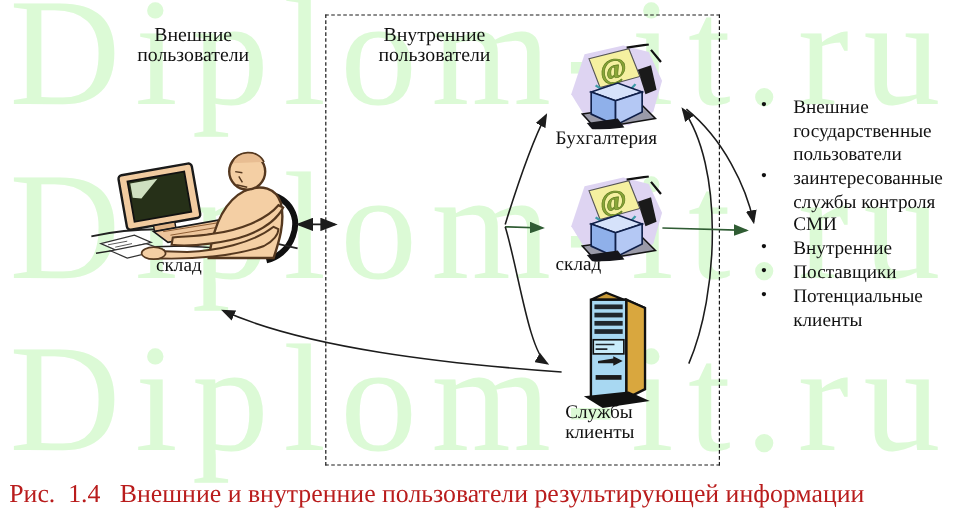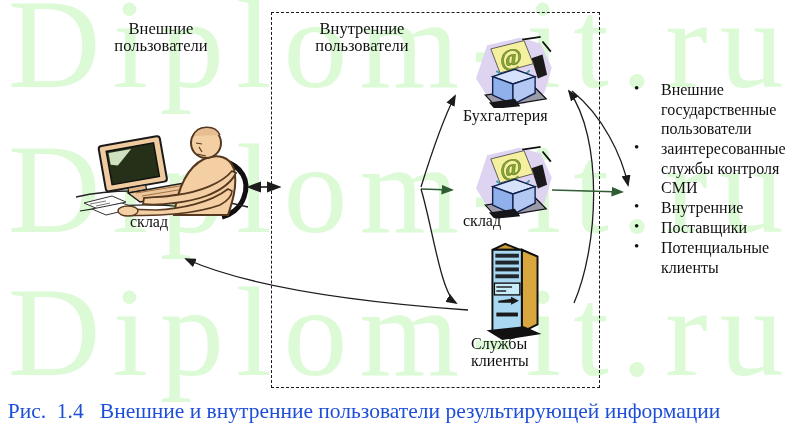--- a/index.html
+++ b/index.html
@@ -25,21 +25,21 @@
   #acc-icon{left:465px;top:36px;}
   #wh-icon{left:465px;top:146px;}
   #del-icon{left:478px;top:240px;}
   
   #stakeholders{position:absolute;left:630px;top:80px;width:160px;z-index:4;
                 list-style:none;margin:0;padding:0;font-size:16px;line-height:19.5px;}
   #stakeholders li{position:relative;padding-left:31px;margin:0 0 0.5px 0;}
   #stakeholders .dot{position:absolute;left:4px;top:-1px;font-size:15px;}
   
   #caption{position:absolute;left:0;top:399px;width:728px;text-align:center;
-           font-size:21.5px;white-space:pre;z-index:4;color:#1d4ed8;}
+           font-size:21.5px;white-space:pre;z-index:4;color:#b91c1c;}
   
   #arrows{position:absolute;left:0;top:0;z-index:6;pointer-events:none;}
   svg text{font-family:"Liberation Serif",serif;}
 </style>
 </head>
 <body>
 
 <div id="stage">
 
   <div class="wm" style="top:-20px;">Diplom-it.ru</div>

